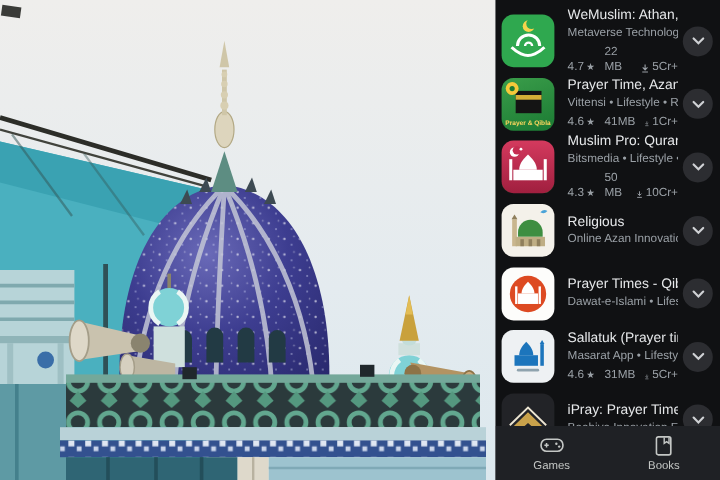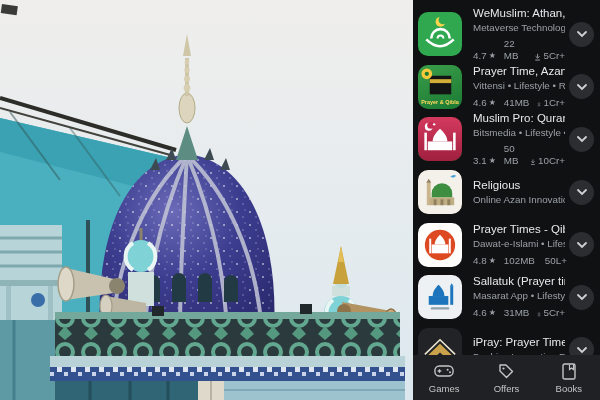--- a/index.html
+++ b/index.html
@@ -247,21 +247,21 @@
             <rect x="6.5" y="16" width="2.6" height="18" fill="#fff"></rect>
               <rect x="35.9" y="16" width="2.6" height="18" fill="#fff"></rect>
             <path d="M0 45 h10 a10 10 0 0 1 -10 -10 z" fill="#2e7d32"></path>
             <path d="M45 45 h-10 a10 10 0 0 0 10 -10 z" fill="#2e7d32"></path>
           </svg>
         </div>
         <div class="app-meta">
           <div class="app-title">Muslim Pro: Quran Prayer Times</div>
           <div class="app-sub">Bitsmedia • Lifestyle • Religious text</div>
           <div class="app-stats">
-            <span>3.1</span>
+            <span>4.3</span>
               <span class="star"></span>
             <span class="stat-size">50 MB</span>
             <svg class="dl-icon" width="9" height="10" viewBox="0 0 9 10">
                 <path d="M4.5 1v5M2 4l2.5 2.5L7 4M1.5 8.8h6" stroke="#9aa0a6" stroke-width="1.2" fill="none"></path>
               </svg>
             <span>10Cr+</span>
           </div>
         </div>
         <div class="chev">
           <svg width="12" height="8" viewBox="0 0 12 8">
@@ -300,29 +300,20 @@
             <circle cx="22.5" cy="22.5" r="15.5" fill="#dd4a22"></circle>
             <path d="M22.5 12 C 18.5 16 17 19 17 22 h11 C 28 19 26.5 16 22.5 12 Z" fill="#fff"></path>
             <rect x="14" y="22" width="17" height="9" fill="#fff"></rect>
             <rect x="11.5" y="16" width="2" height="15" fill="#fff"></rect>
               <rect x="31.5" y="16" width="2" height="15" fill="#fff"></rect>
           </svg>
         </div>
         <div class="app-meta">
           <div class="app-title">Prayer Times - Qibla &amp; Namaz</div>
           <div class="app-sub">Dawat-e-Islami • Lifestyle</div>
-          <div class="app-stats">
-            <span>4.8</span>
-              <span class="star"></span>
-            <span class="stat-size">102MB</span>
-            <svg class="dl-icon" width="9" height="10" viewBox="0 0 9 10">
-                <path d="M4.5 1v5M2 4l2.5 2.5L7 4M1.5 8.8h6" stroke="#9aa0a6" stroke-width="1.2" fill="none"></path>
-              </svg>
-            <span>50L+</span>
-          </div>
         </div>
         <div class="chev">
           <svg width="12" height="8" viewBox="0 0 12 8">
               <path d="M2 2l4 4 4-4" stroke="#cfd1d4" stroke-width="1.8" fill="none" stroke-linecap="round"></path>
             </svg>
         </div>
       </div>
 
       <div class="app-row">
         <div class="app-icon ic-sallatuk">
@@ -381,29 +372,20 @@
               <rect x="1" y="1.5" width="20" height="11" rx="5" stroke="#c4c7c5" stroke-width="1.5" fill="none"></rect>
               <path d="M6 5v4M4 7h4" stroke="#c4c7c5" stroke-width="1.4"></path>
               <circle cx="15" cy="5.7" r="1.1" fill="#c4c7c5"></circle>
               <circle cx="17.6" cy="8.3" r="1.1" fill="#c4c7c5"></circle>
             </svg>
         </span>
         <span class="nav-label">Games</span>
       </div>
       <div class="nav-item">
         <span class="nav-icon">
-          <svg width="16" height="16" viewBox="0 0 16 16">
-              <path d="M2 2 h6 l6.5 6.5 -6 6 L2 8 Z" stroke="#c4c7c5" stroke-width="1.4" fill="none" stroke-linejoin="round"></path>
-              <circle cx="5.5" cy="5.5" r="1.1" fill="#c4c7c5"></circle>
-            </svg>
-        </span>
-        <span class="nav-label">Offers</span>
-      </div>
-      <div class="nav-item">
-        <span class="nav-icon">
           <svg width="14" height="17" viewBox="0 0 14 17">
               <rect x="1" y="1" width="12" height="15" rx="1.6" stroke="#c4c7c5" stroke-width="1.4" fill="none"></rect>
               <path d="M7.5 1.5 v5 l2 -1.5 2 1.5 v-5" stroke="#c4c7c5" stroke-width="1.2" fill="none"></path>
             </svg>
         </span>
         <span class="nav-label">Books</span>
       </div>
     </div>
   </div>
 </div>

